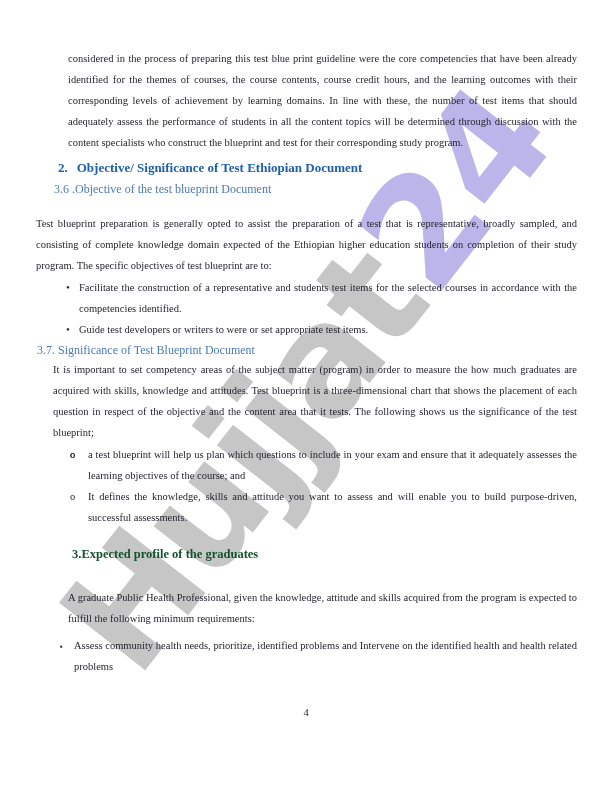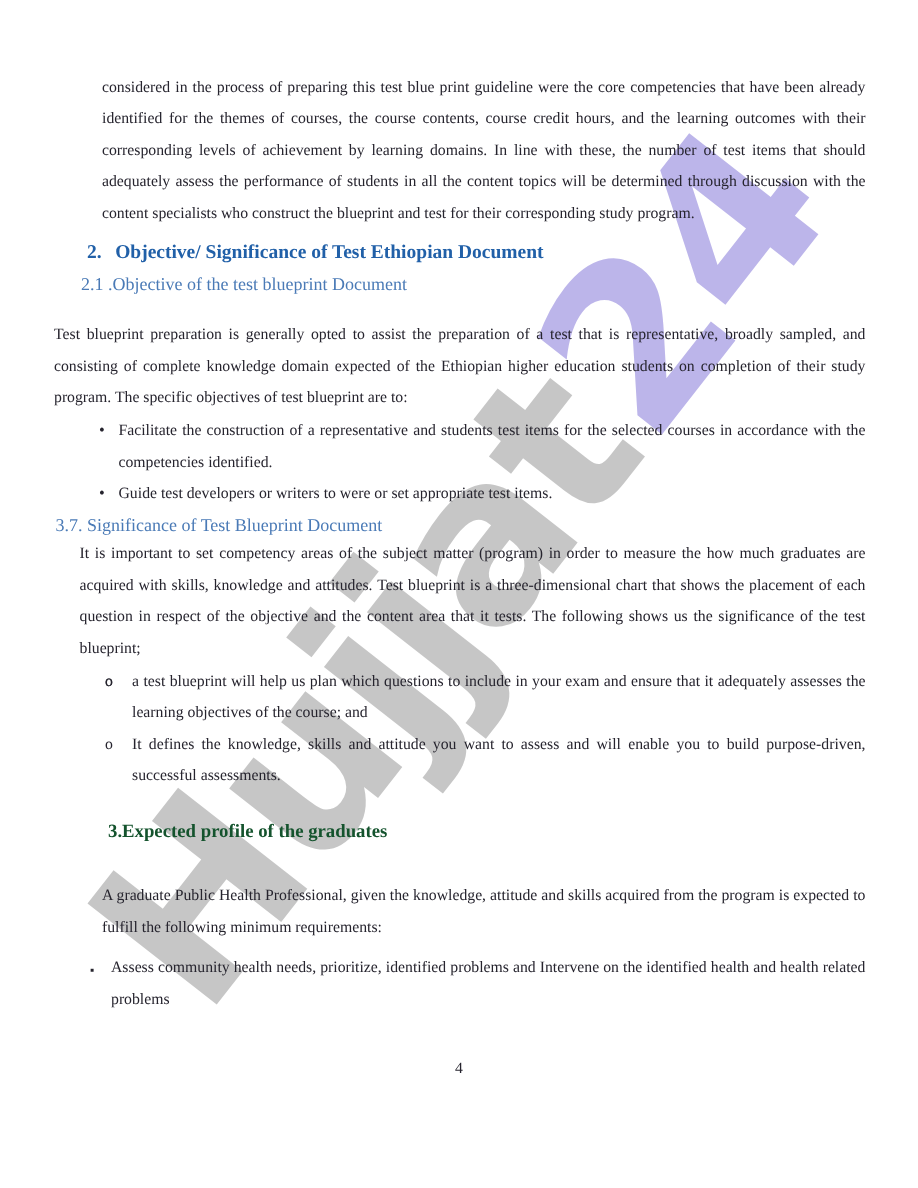--- a/index.html
+++ b/index.html
@@ -59,21 +59,21 @@
   <div class="watermark">
     <span class="wm-gray">Hujjat</span><span class="wm-purple">24</span>
   </div>
 
   <div class="content">
 
     <p class="para para-intro">considered in the process of preparing this test blue print guideline were the core competencies that have been already identified for the themes of courses, the course contents, course credit hours, and the learning outcomes with their corresponding levels of achievement by learning domains. In line with these, the number of test items that should adequately assess the performance of students in all the content topics will be determined through discussion with the content specialists who construct the blueprint and test for their corresponding study program.</p>
 
     <h2 class="h2"><span class="h2-num">2.</span><span>Objective/ Significance of Test Ethiopian Document</span></h2>
 
-    <div class="h21">2.1 .Objective of the test blueprint Document</div>
+    <div class="h21">3.6 .Objective of the test blueprint Document</div>
 
     <p class="para para-objective">Test blueprint preparation is generally opted to assist the preparation of a test that is representative, broadly sampled, and consisting of complete knowledge domain expected of the Ethiopian higher education students on completion of their study program. The specific objectives of test blueprint are to:</p>
 
     <div class="list list1">
       <p class="li"><span class="mk">•</span><span>Facilitate the construction of a representative and students test items for the selected courses in accordance with the competencies identified.</span></p>
       <p class="li"><span class="mk">•</span><span>Guide test developers or writers to were or set appropriate test items.</span></p>
     </div>
 
     <div class="h22">3.7. Significance of Test Blueprint Document</div>
 

